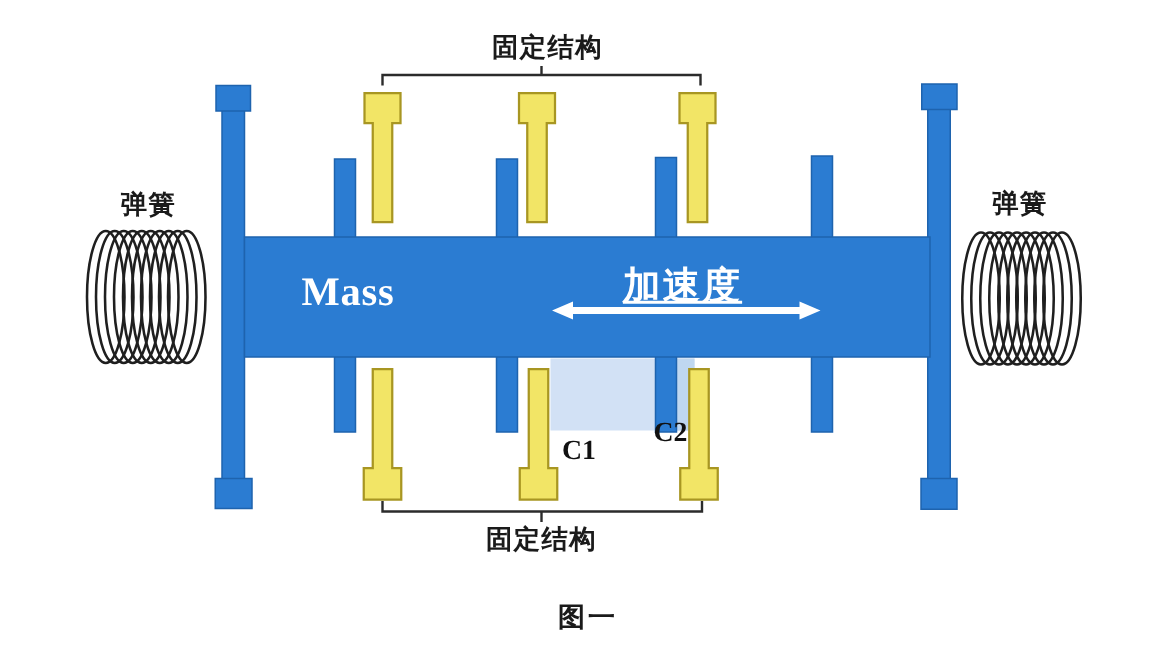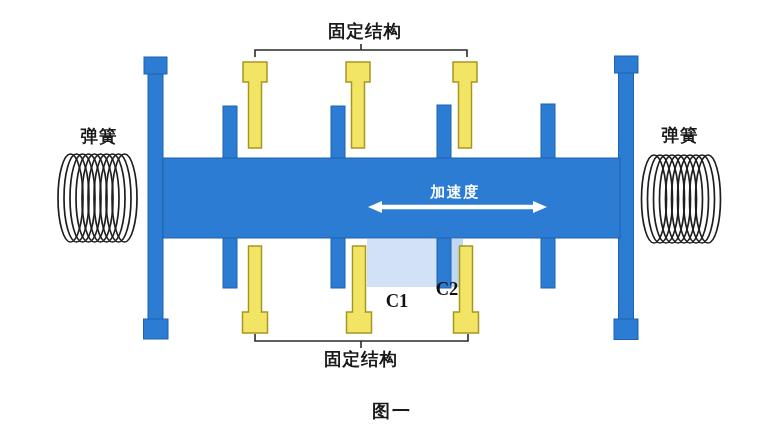--- a/index.html
+++ b/index.html
@@ -38,24 +38,25 @@
     letter-spacing:1px;
   }
   .mass-lbl{
     font-family:"Liberation Serif", serif;
     font-size:27px;
     font-weight:700;
     color:var(--label-light);
     letter-spacing:0.5px;
   }
   .accel-lbl{
-    font-size:15px;
+    font-size:25px;
     font-weight:700;
     color:var(--label-light);
     letter-spacing:1.5px;
+    text-decoration:underline;
   }
   .cap-lbl{
     font-family:"Liberation Serif", serif;
     font-size:18.5px;
     font-weight:700;
     color:#111111;
   }
   .caption-lbl{
     font-size:18px;
     font-weight:700;
@@ -145,18 +146,19 @@
       <ellipse class="spring-loop" cx="708" cy="199" rx="12.5" ry="44"></ellipse>
     </g>
 
     <path d="M368 207 L382 201 L382 204.7 L533 204.7 L533 201 L547 207 L533 213 L533 209.3 L382 209.3 L382 213 Z" fill="#ffffff"></path>
   </svg>
 
   <div class="lbl cn-bold" style="left:365px;top:32px;">固定结构</div>
   <div class="lbl cn-bold" style="left:361px;top:360px;">固定结构</div>
   <div class="lbl cn-bold" style="left:99px;top:137px;">弹簧</div>
   <div class="lbl cn-bold" style="left:680px;top:136px;">弹簧</div>
+  <div class="lbl mass-lbl" style="left:232px;top:195px;">Mass</div>
   <div class="lbl accel-lbl" style="left:455px;top:191px;">加速度</div>
-  <div class="lbl cap-lbl" style="left:386px;top:301px;margin-left:11px;">C1</div>
+  <div class="lbl cap-lbl" style="left:386px;top:301px;">C1</div>
   <div class="lbl cap-lbl" style="left:447px;top:289px;">C2</div>
   <div class="lbl caption-lbl" style="left:392px;top:411px;">图一</div>
 
 </div>
 
 </body></html>

